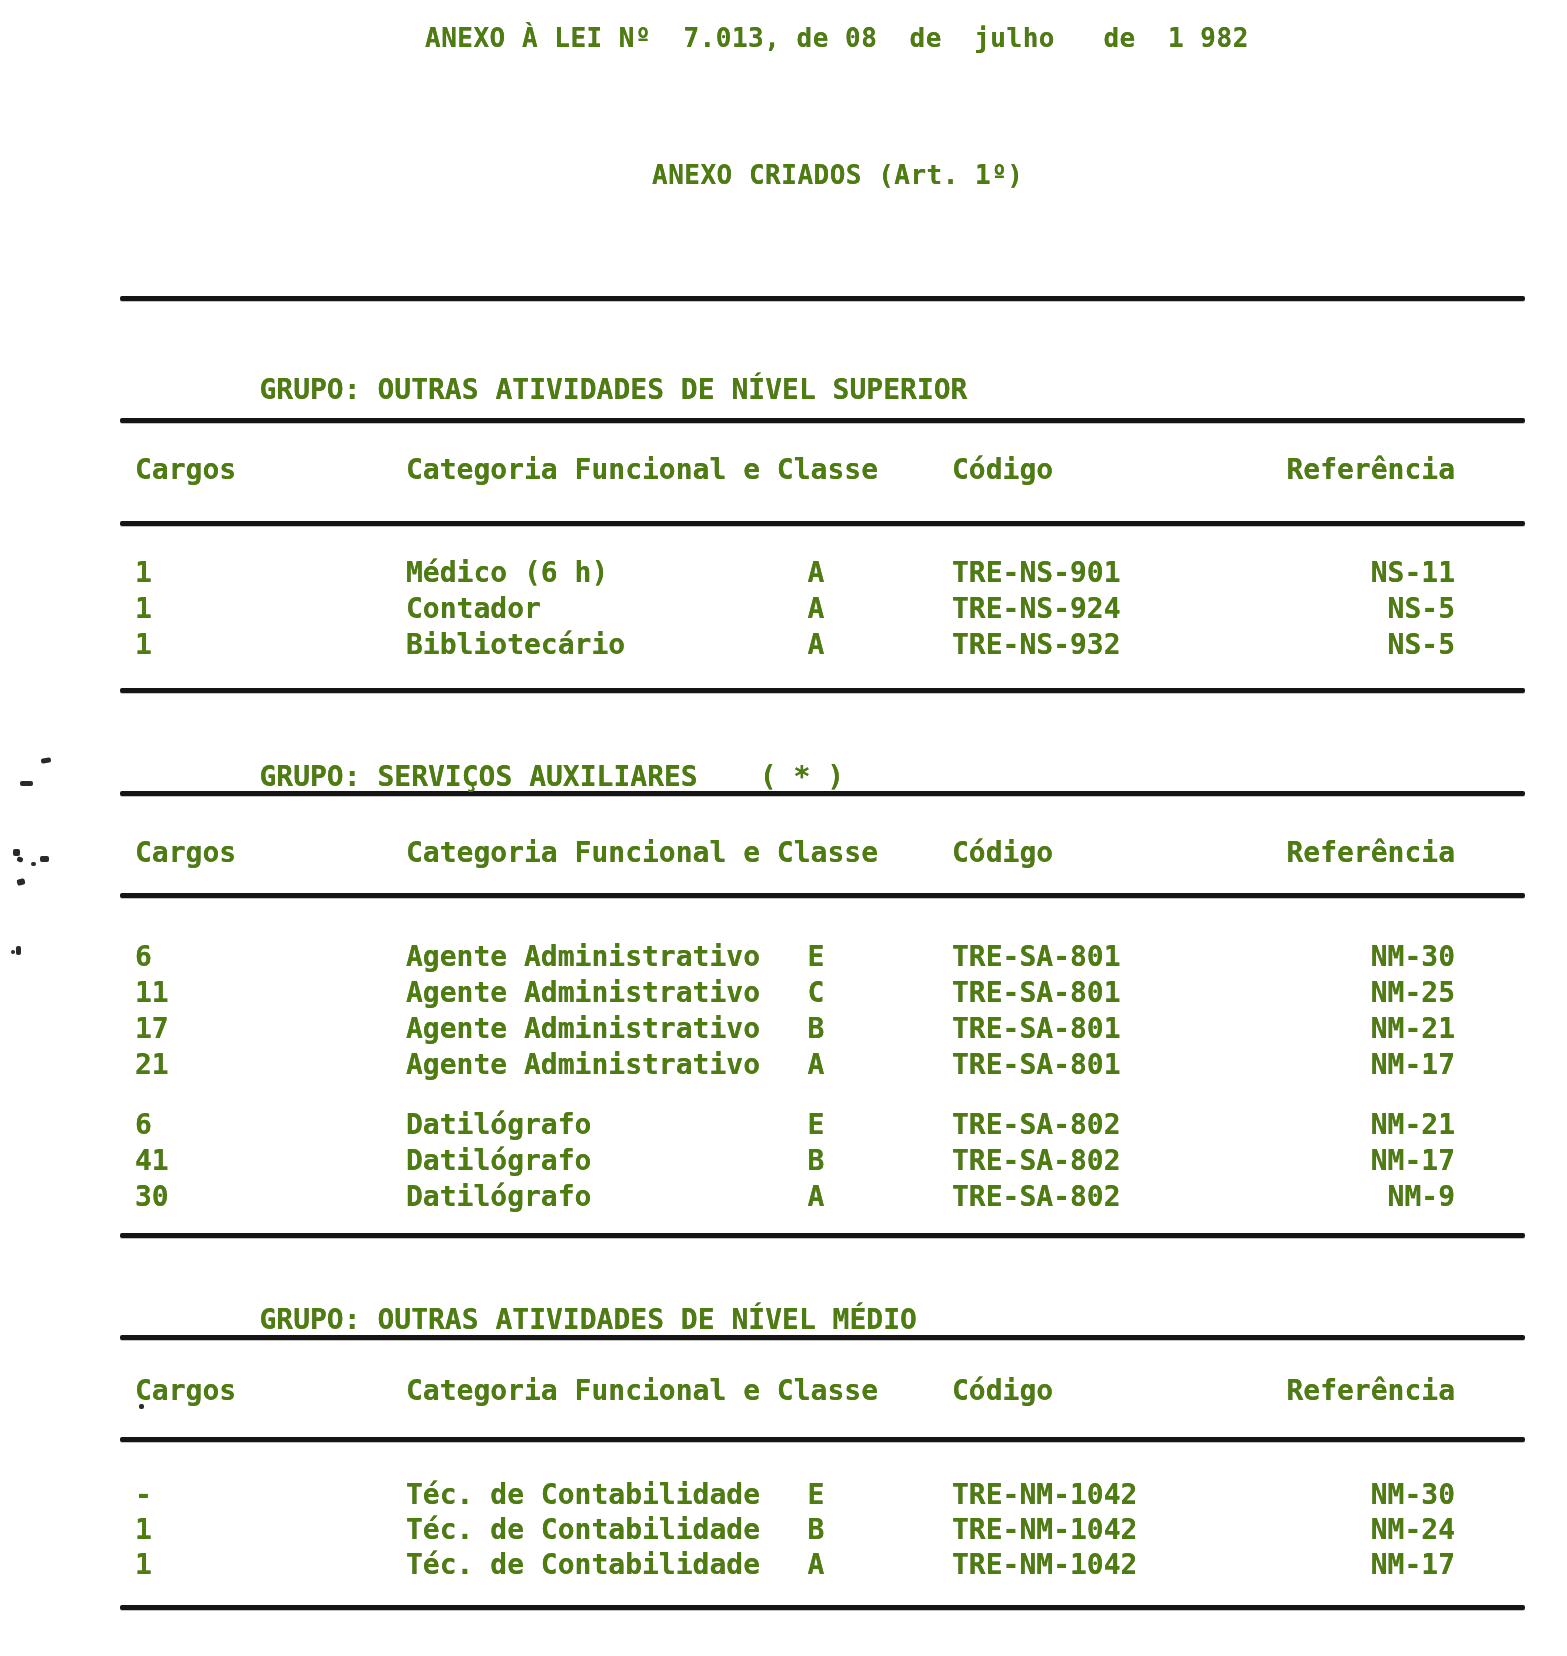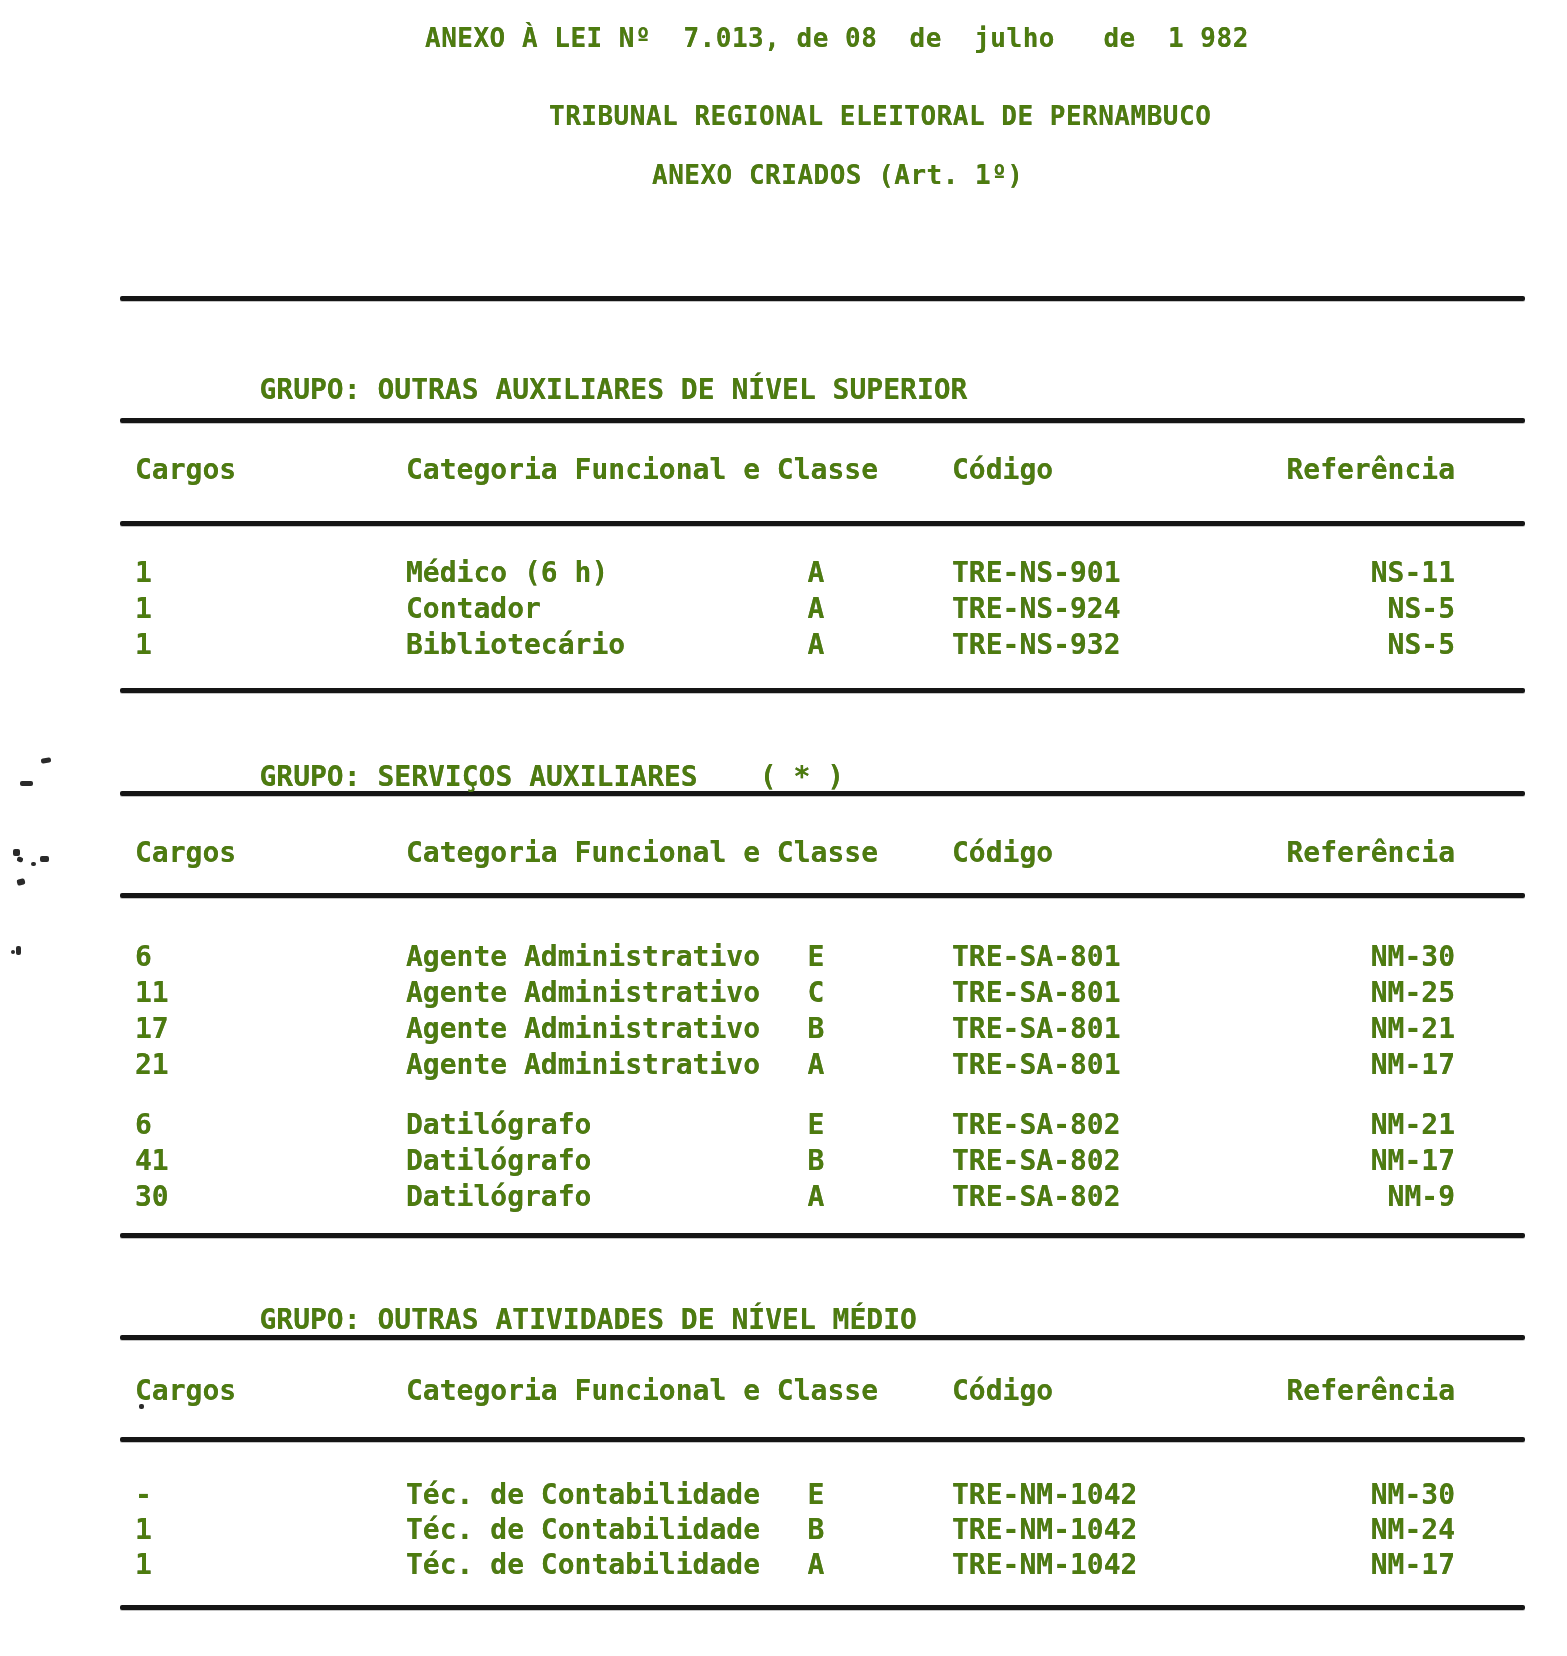--- a/index.html
+++ b/index.html
@@ -37,36 +37,35 @@
   .c4 { position: absolute; left: 952px; width: 220px; text-align: left; white-space: pre; }
   .c5 { position: absolute; left: 1243px; width: 212px; text-align: right; white-space: pre; }
   .speck { position: absolute; background: #2a2a2a; border-radius: 2px; }
 </style>
 </head>
 <body>
 
 <div class="page">
 
   <div class="title-line" style="top:23px; left:425px;">ANEXO À LEI Nº  7.013, de 08  de  julho   de  1 982</div>
-  <div class="title-line" style="top:101px; left:549px;">TRIBUNAL REGIONAL ELEITORAL DE PERNAMBUCO</div>
   <div class="title-line" style="top:160px; left:652px;">ANEXO CRIADOS (Art. 1º)</div>
 
   <div class="rule" style="top:296px;"></div>
   <div class="rule" style="top:418px;"></div>
   <div class="rule" style="top:521px;"></div>
   <div class="rule" style="top:688px;"></div>
   <div class="rule" style="top:791px;"></div>
   <div class="rule" style="top:893px;"></div>
   <div class="rule" style="top:1233px;"></div>
   <div class="rule" style="top:1335px;"></div>
   <div class="rule" style="top:1437px;"></div>
   <div class="rule" style="top:1605px;"></div>
 
   <div class="group-heading" style="top:340px;">
-    <span>GRUPO: OUTRAS AUXILIARES DE NÍVEL SUPERIOR</span>
+    <span>GRUPO: OUTRAS ATIVIDADES DE NÍVEL SUPERIOR</span>
   </div>
   <div class="header-row" style="top:453px;">
     <div class="c1">Cargos</div>
     <div class="c2">Categoria Funcional e Classe</div>
     <div class="c4">Código</div>
     <div class="c5">Referência</div>
   </div>
   <div class="rows" style="top:556px;">
       <div class="block">
         <div class="row">

